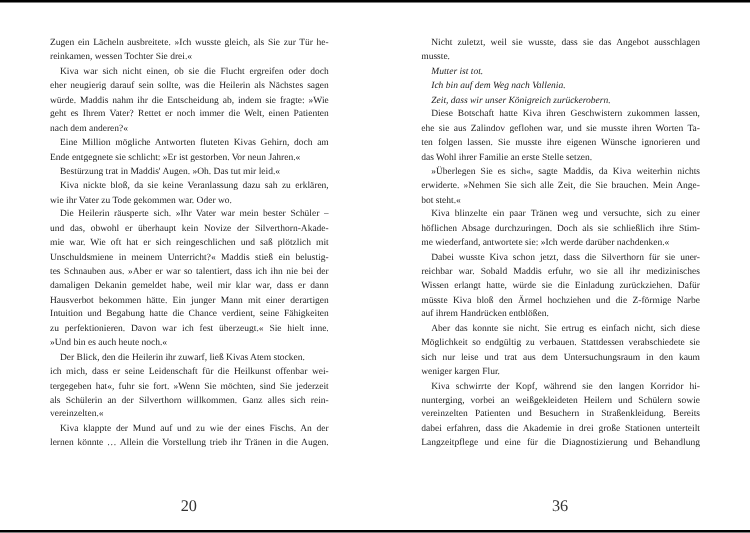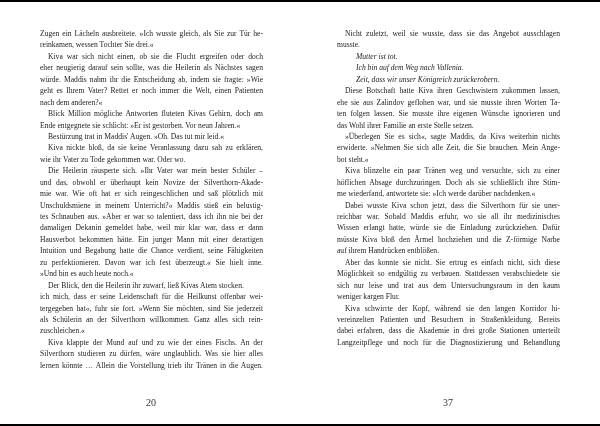--- a/index.html
+++ b/index.html
@@ -14,62 +14,61 @@
   .page {
     position: absolute; top: 28px; width: 223px;
     font-size: 7.6px; line-height: 11.45px;
     text-align: justify;
   }
   .page.left { left: 40px; }
   .page.right { left: 337px; }
   .line { display: block; white-space: nowrap; text-align-last: justify; height: 11.45px; overflow: hidden; }
   .line.last { text-align-last: left; }
   .line.indent { padding-left: 8px; }
-  .line.italic { font-style: italic; margin-left: 11px; }
+  .line.italic { font-style: italic; }
   .pagenum {
-    position: absolute; top: 397px; font-size: 10px; width: 30px; text-align: center; color: #333;
+    position: absolute; top: 397px; font-size: 13px; width: 30px; text-align: center; color: #333;
   }
   .pagenum.left { left: 136px; }
   .pagenum.right { left: 433px; }
 </style>
 </head>
 <body>
 
 <div class="bar-top"></div>
 
 <div class="page left" id="left-page">
     <span class="line">Zugen ein Lächeln ausbreitete. »Ich wusste gleich, als Sie zur Tür he-</span>
     <span class="line last">reinkamen, wessen Tochter Sie drei.«</span>
     <span class="line indent">Kiva war sich nicht einen, ob sie die Flucht ergreifen oder doch</span>
     <span class="line">eher neugierig darauf sein sollte, was die Heilerin als Nächstes sagen</span>
     <span class="line">würde. Maddis nahm ihr die Entscheidung ab, indem sie fragte: »Wie</span>
     <span class="line">geht es Ihrem Vater? Rettet er noch immer die Welt, einen Patienten</span>
     <span class="line last">nach dem anderen?«</span>
-    <span class="line indent">Blick Million mögliche Antworten fluteten Kivas Gehirn, doch am</span>
+    <span class="line indent">Eine Million mögliche Antworten fluteten Kivas Gehirn, doch am</span>
     <span class="line last">Ende entgegnete sie schlicht: »Er ist gestorben. Vor neun Jahren.«</span>
     <span class="line indent last">Bestürzung trat in Maddis' Augen. »Oh. Das tut mir leid.«</span>
     <span class="line indent">Kiva nickte bloß, da sie keine Veranlassung dazu sah zu erklären,</span>
     <span class="line last">wie ihr Vater zu Tode gekommen war. Oder wo.</span>
     <span class="line indent">Die Heilerin räusperte sich. »Ihr Vater war mein bester Schüler –</span>
     <span class="line">und das, obwohl er überhaupt kein Novize der Silverthorn-Akade-</span>
     <span class="line">mie war. Wie oft hat er sich reingeschlichen und saß plötzlich mit</span>
     <span class="line">Unschuldsmiene in meinem Unterricht?« Maddis stieß ein belustig-</span>
     <span class="line">tes Schnauben aus. »Aber er war so talentiert, dass ich ihn nie bei der</span>
     <span class="line">damaligen Dekanin gemeldet habe, weil mir klar war, dass er dann</span>
     <span class="line">Hausverbot bekommen hätte. Ein junger Mann mit einer derartigen</span>
     <span class="line">Intuition und Begabung hatte die Chance verdient, seine Fähigkeiten</span>
     <span class="line">zu perfektionieren. Davon war ich fest überzeugt.« Sie hielt inne.</span>
     <span class="line last">»Und bin es auch heute noch.«</span>
     <span class="line indent last">Der Blick, den die Heilerin ihr zuwarf, ließ Kivas Atem stocken.</span>
     <span class="line">ich mich, dass er seine Leidenschaft für die Heilkunst offenbar wei-</span>
     <span class="line">tergegeben hat«, fuhr sie fort. »Wenn Sie möchten, sind Sie jederzeit</span>
     <span class="line">als Schülerin an der Silverthorn willkommen. Ganz alles sich rein-</span>
-    <span class="line last">zuschleichen.«</span>
+    <span class="line last">vereinzelten.«</span>
     <span class="line indent">Kiva klappte der Mund auf und zu wie der eines Fischs. An der</span>
-    <span class="line">Silverthorn studieren zu dürfen, wäre unglaublich. Was sie hier alles</span>
     <span class="line">lernen könnte … Allein die Vorstellung trieb ihr Tränen in die Augen.</span>
   </div>
 <div class="pagenum left">20</div>
 
 <div class="page right" id="right-page">
     <span class="line indent">Nicht zuletzt, weil sie wusste, dass sie das Angebot ausschlagen</span>
     <span class="line last">musste.</span>
     <span class="line indent last italic">Mutter ist tot.</span>
     <span class="line indent last italic">Ich bin auf dem Weg nach Vallenia.</span>
     <span class="line indent last italic">Zeit, dass wir unser Königreich zurückerobern.</span>
@@ -86,19 +85,20 @@
     <span class="line indent">Dabei wusste Kiva schon jetzt, dass die Silverthorn für sie uner-</span>
     <span class="line">reichbar war. Sobald Maddis erfuhr, wo sie all ihr medizinisches</span>
     <span class="line">Wissen erlangt hatte, würde sie die Einladung zurückziehen. Dafür</span>
     <span class="line">müsste Kiva bloß den Ärmel hochziehen und die Z-förmige Narbe</span>
     <span class="line last">auf ihrem Handrücken entblößen.</span>
     <span class="line indent">Aber das konnte sie nicht. Sie ertrug es einfach nicht, sich diese</span>
     <span class="line">Möglichkeit so endgültig zu verbauen. Stattdessen verabschiedete sie</span>
     <span class="line">sich nur leise und trat aus dem Untersuchungsraum in den kaum</span>
     <span class="line last">weniger kargen Flur.</span>
     <span class="line indent">Kiva schwirrte der Kopf, während sie den langen Korridor hi-</span>
+    <span class="line">nunterging, vorbei an weißgekleideten Heilern und Schülern sowie</span>
     <span class="line">vereinzelten Patienten und Besuchern in Straßenkleidung. Bereits</span>
     <span class="line">dabei erfahren, dass die Akademie in drei große Stationen unterteilt</span>
-    <span class="line">Langzeitpflege und noch für die Diagnostizierung und Behandlung</span>
+    <span class="line">Langzeitpflege und eine für die Diagnostizierung und Behandlung</span>
   </div>
-<div class="pagenum right">37</div>
+<div class="pagenum right">36</div>
 
 <div class="bar-bottom"></div>
 
 </body></html>

